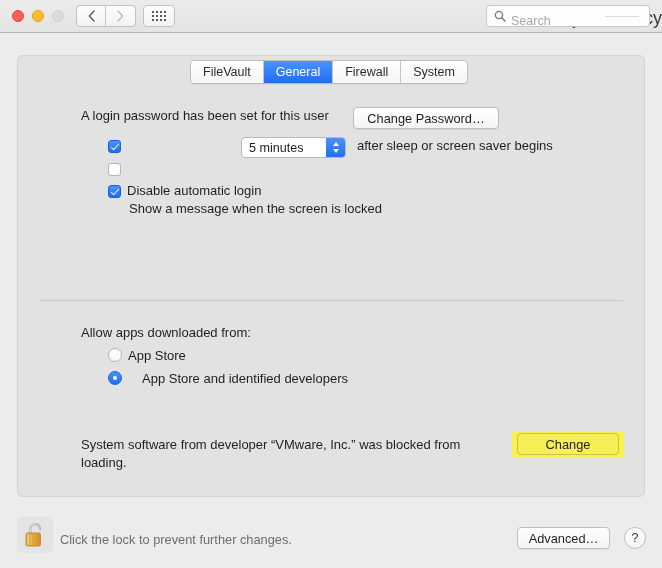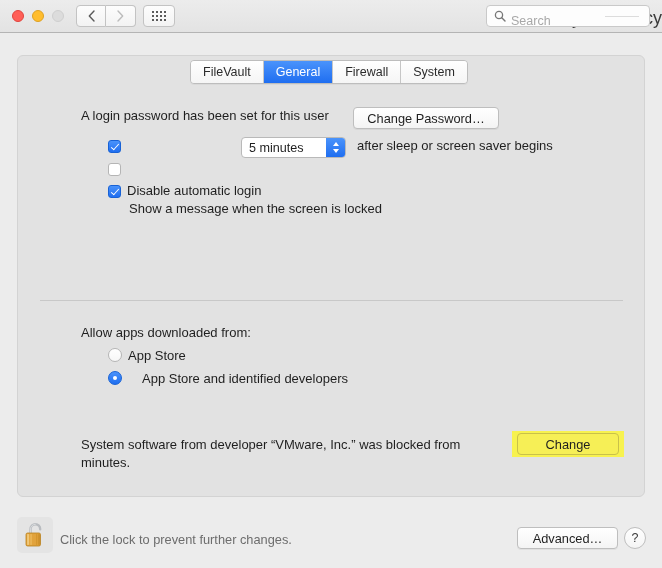--- a/index.html
+++ b/index.html
@@ -318,21 +318,21 @@
   }
   .lock-caption {
     position: absolute;
     left: 60px; top: 532px;
     font-size: 12.8px;
     color: #6d6d6d;
   }
   .advanced-btn {
     position: absolute;
     left: 517px; top: 527px;
-    width: 101px; height: 22px;
+    width: 93px; height: 22px;
   }
   .help-btn {
     position: absolute;
     left: 624px; top: 527px;
     width: 22px; height: 22px;
     border-radius: 50%;
     background: linear-gradient(to bottom, #ffffff, #f4f4f4);
     border: 1px solid #bebebe;
     box-sizing: border-box;
     display: flex;
@@ -425,21 +425,21 @@
   <div class="divider" style="left:22px; top:244px; width:583px;"></div>
 
   <div class="row-text" style="left:63px; top:269px;">Allow apps downloaded from:</div>
 
   <span class="radio off" style="left:90px; top:292px;"></span>
   <div class="row-text" style="left:110px; top:292px;">App Store</div>
 
   <span class="radio on" style="left:90px; top:315px;"></span>
   <div class="row-text" style="left:124px; top:315px;">App Store and identified developers</div>
 
-  <div class="row-text" style="left:63px; top:380px; width:380px; line-height:18px;">System software from developer “VMware, Inc.” was blocked from minutes.</div>
+  <div class="row-text" style="left:63px; top:380px; width:380px; line-height:18px;">System software from developer “VMware, Inc.” was blocked from loading.</div>
 </div>
 
 <div class="allow-highlight"></div>
 <div class="allow-btn">Change</div>
 
 <div class="lock-tile">
   <svg width="36" height="36" viewBox="0 0 36 36">
     <path d="M13.5 16.5 L13.5 12.2 C13.5 9.4 15.7 7.2 18.4 7.2 C21.1 7.2 23.2 9.4 23.2 12.2" stroke="#b9bcc0" stroke-width="2.4" fill="none" stroke-linecap="round"></path>
     <path d="M13.5 16.5 L13.5 12.2 C13.5 9.4 15.7 7.2 18.4 7.2" stroke="#d9dcdf" stroke-width="1" fill="none" stroke-linecap="round"></path>
     <rect x="9" y="16" width="14.5" height="13" rx="1.6" fill="#e2a33c"></rect>

